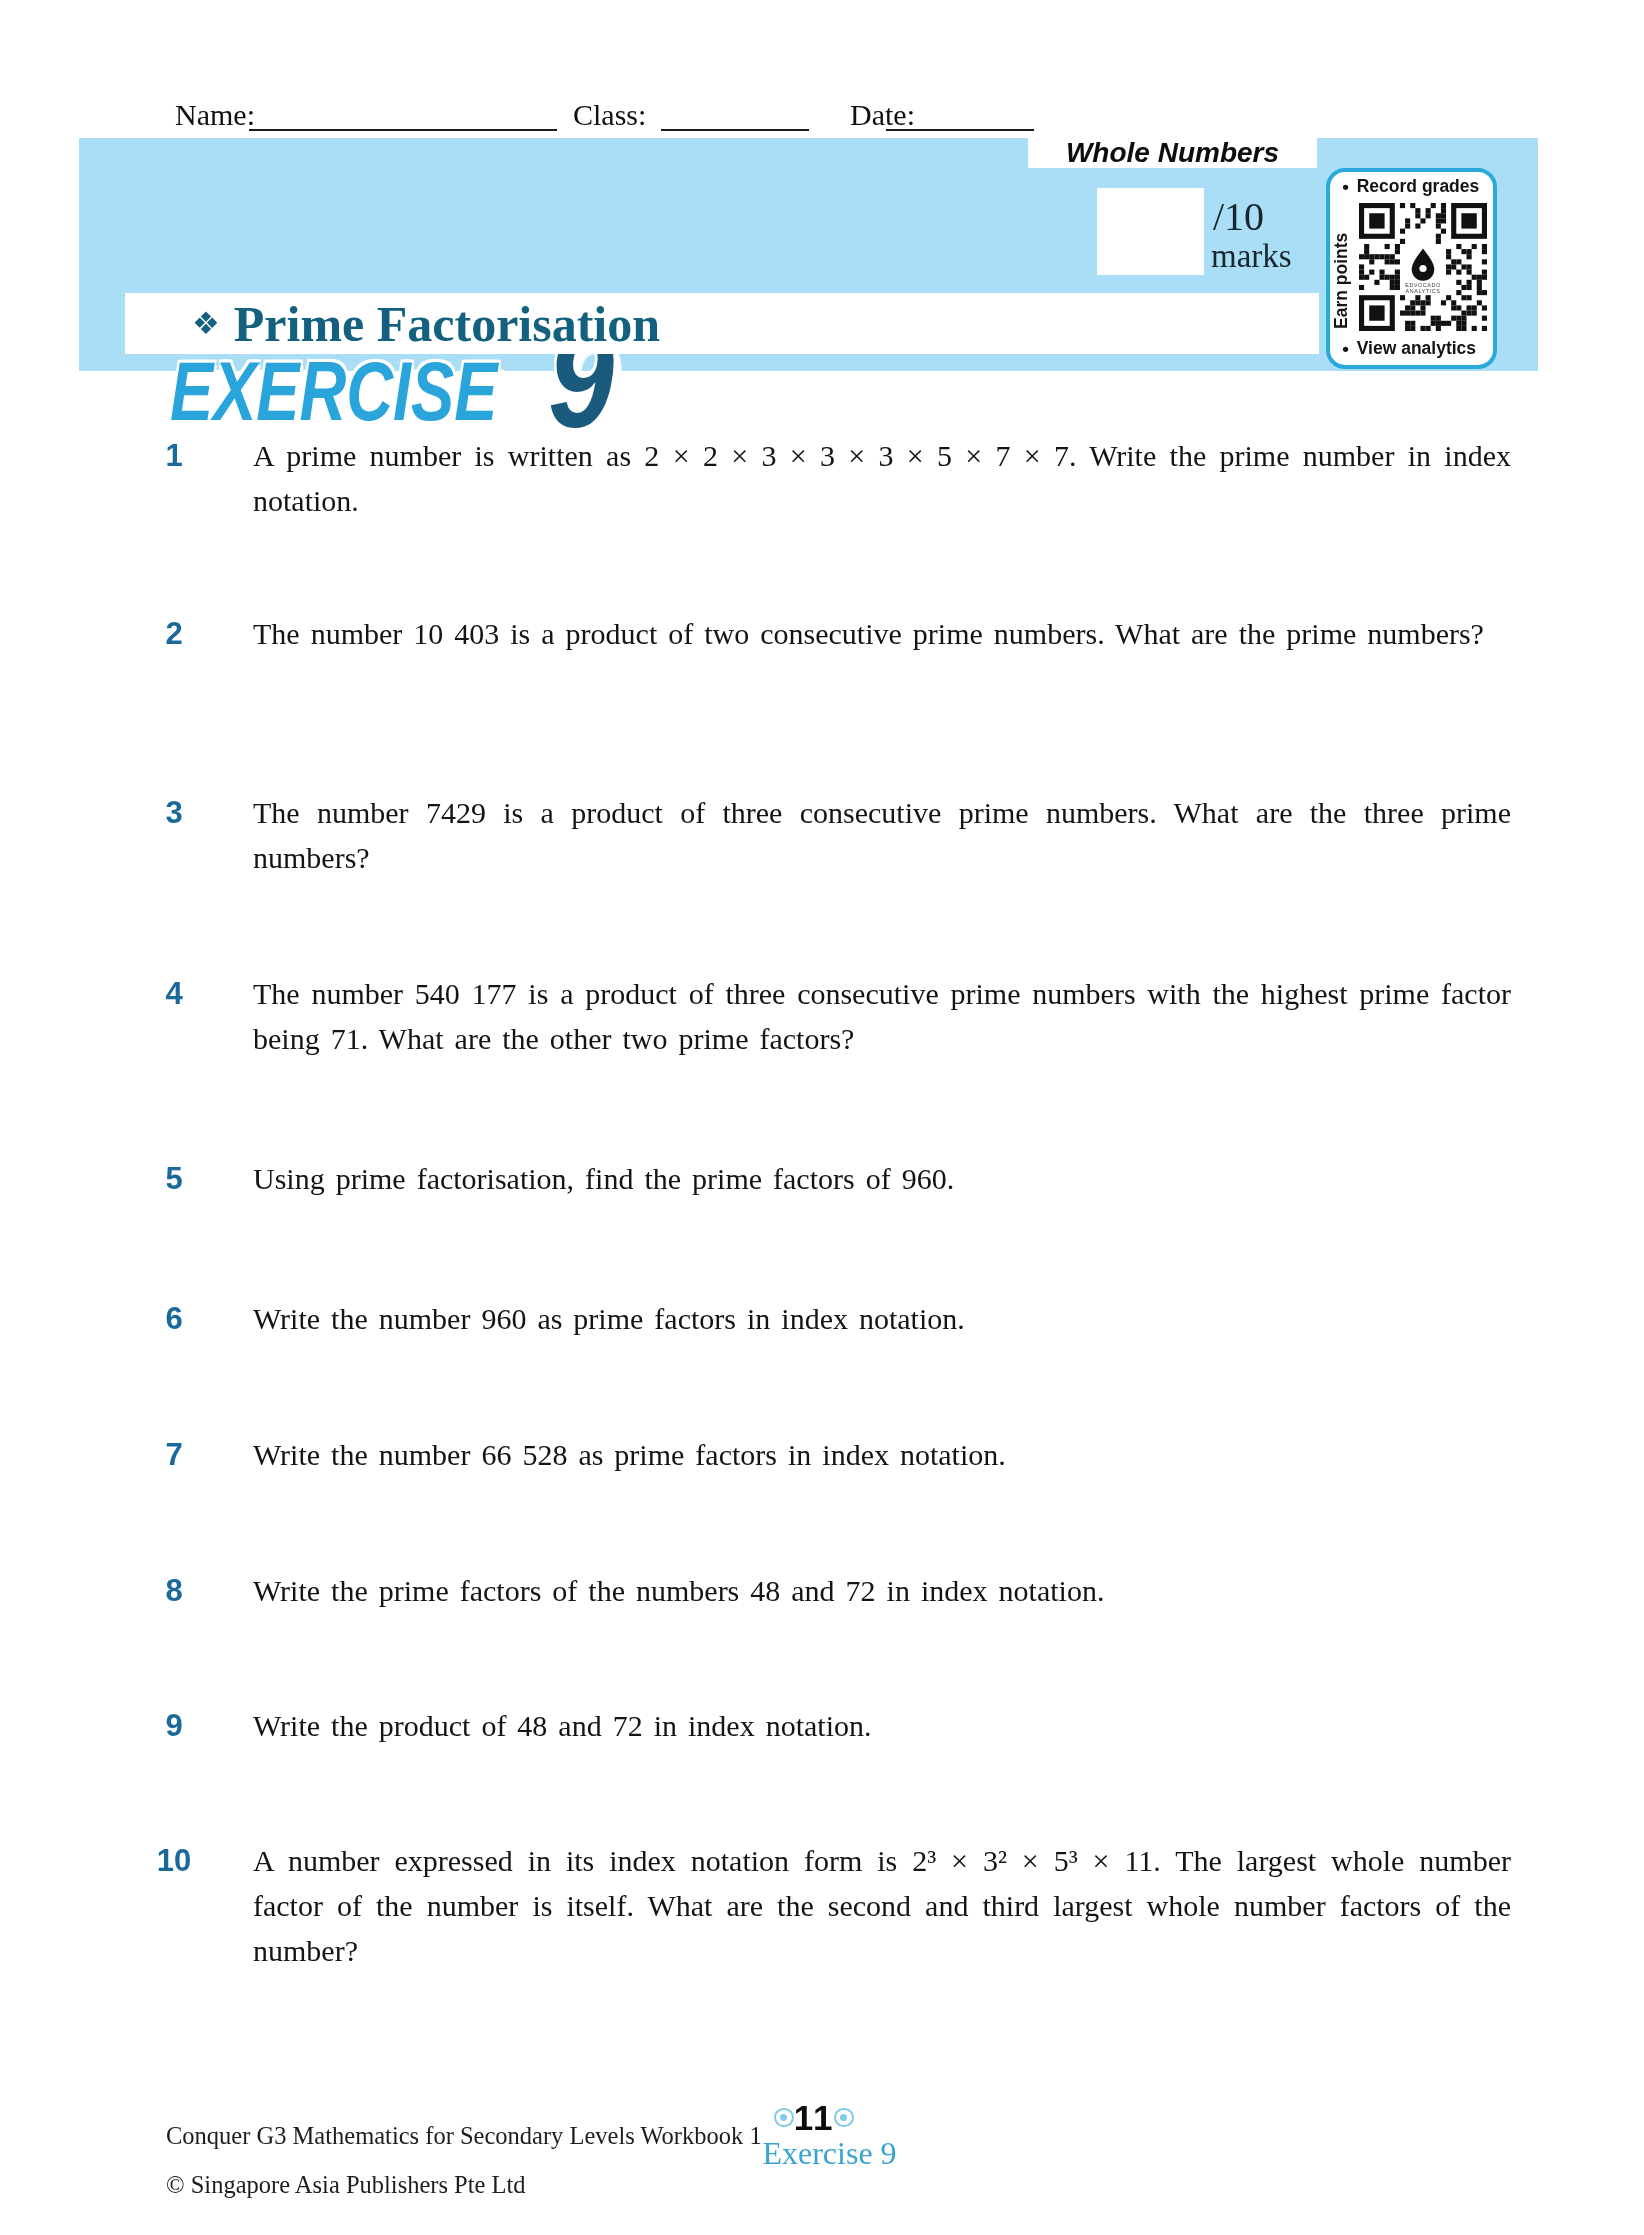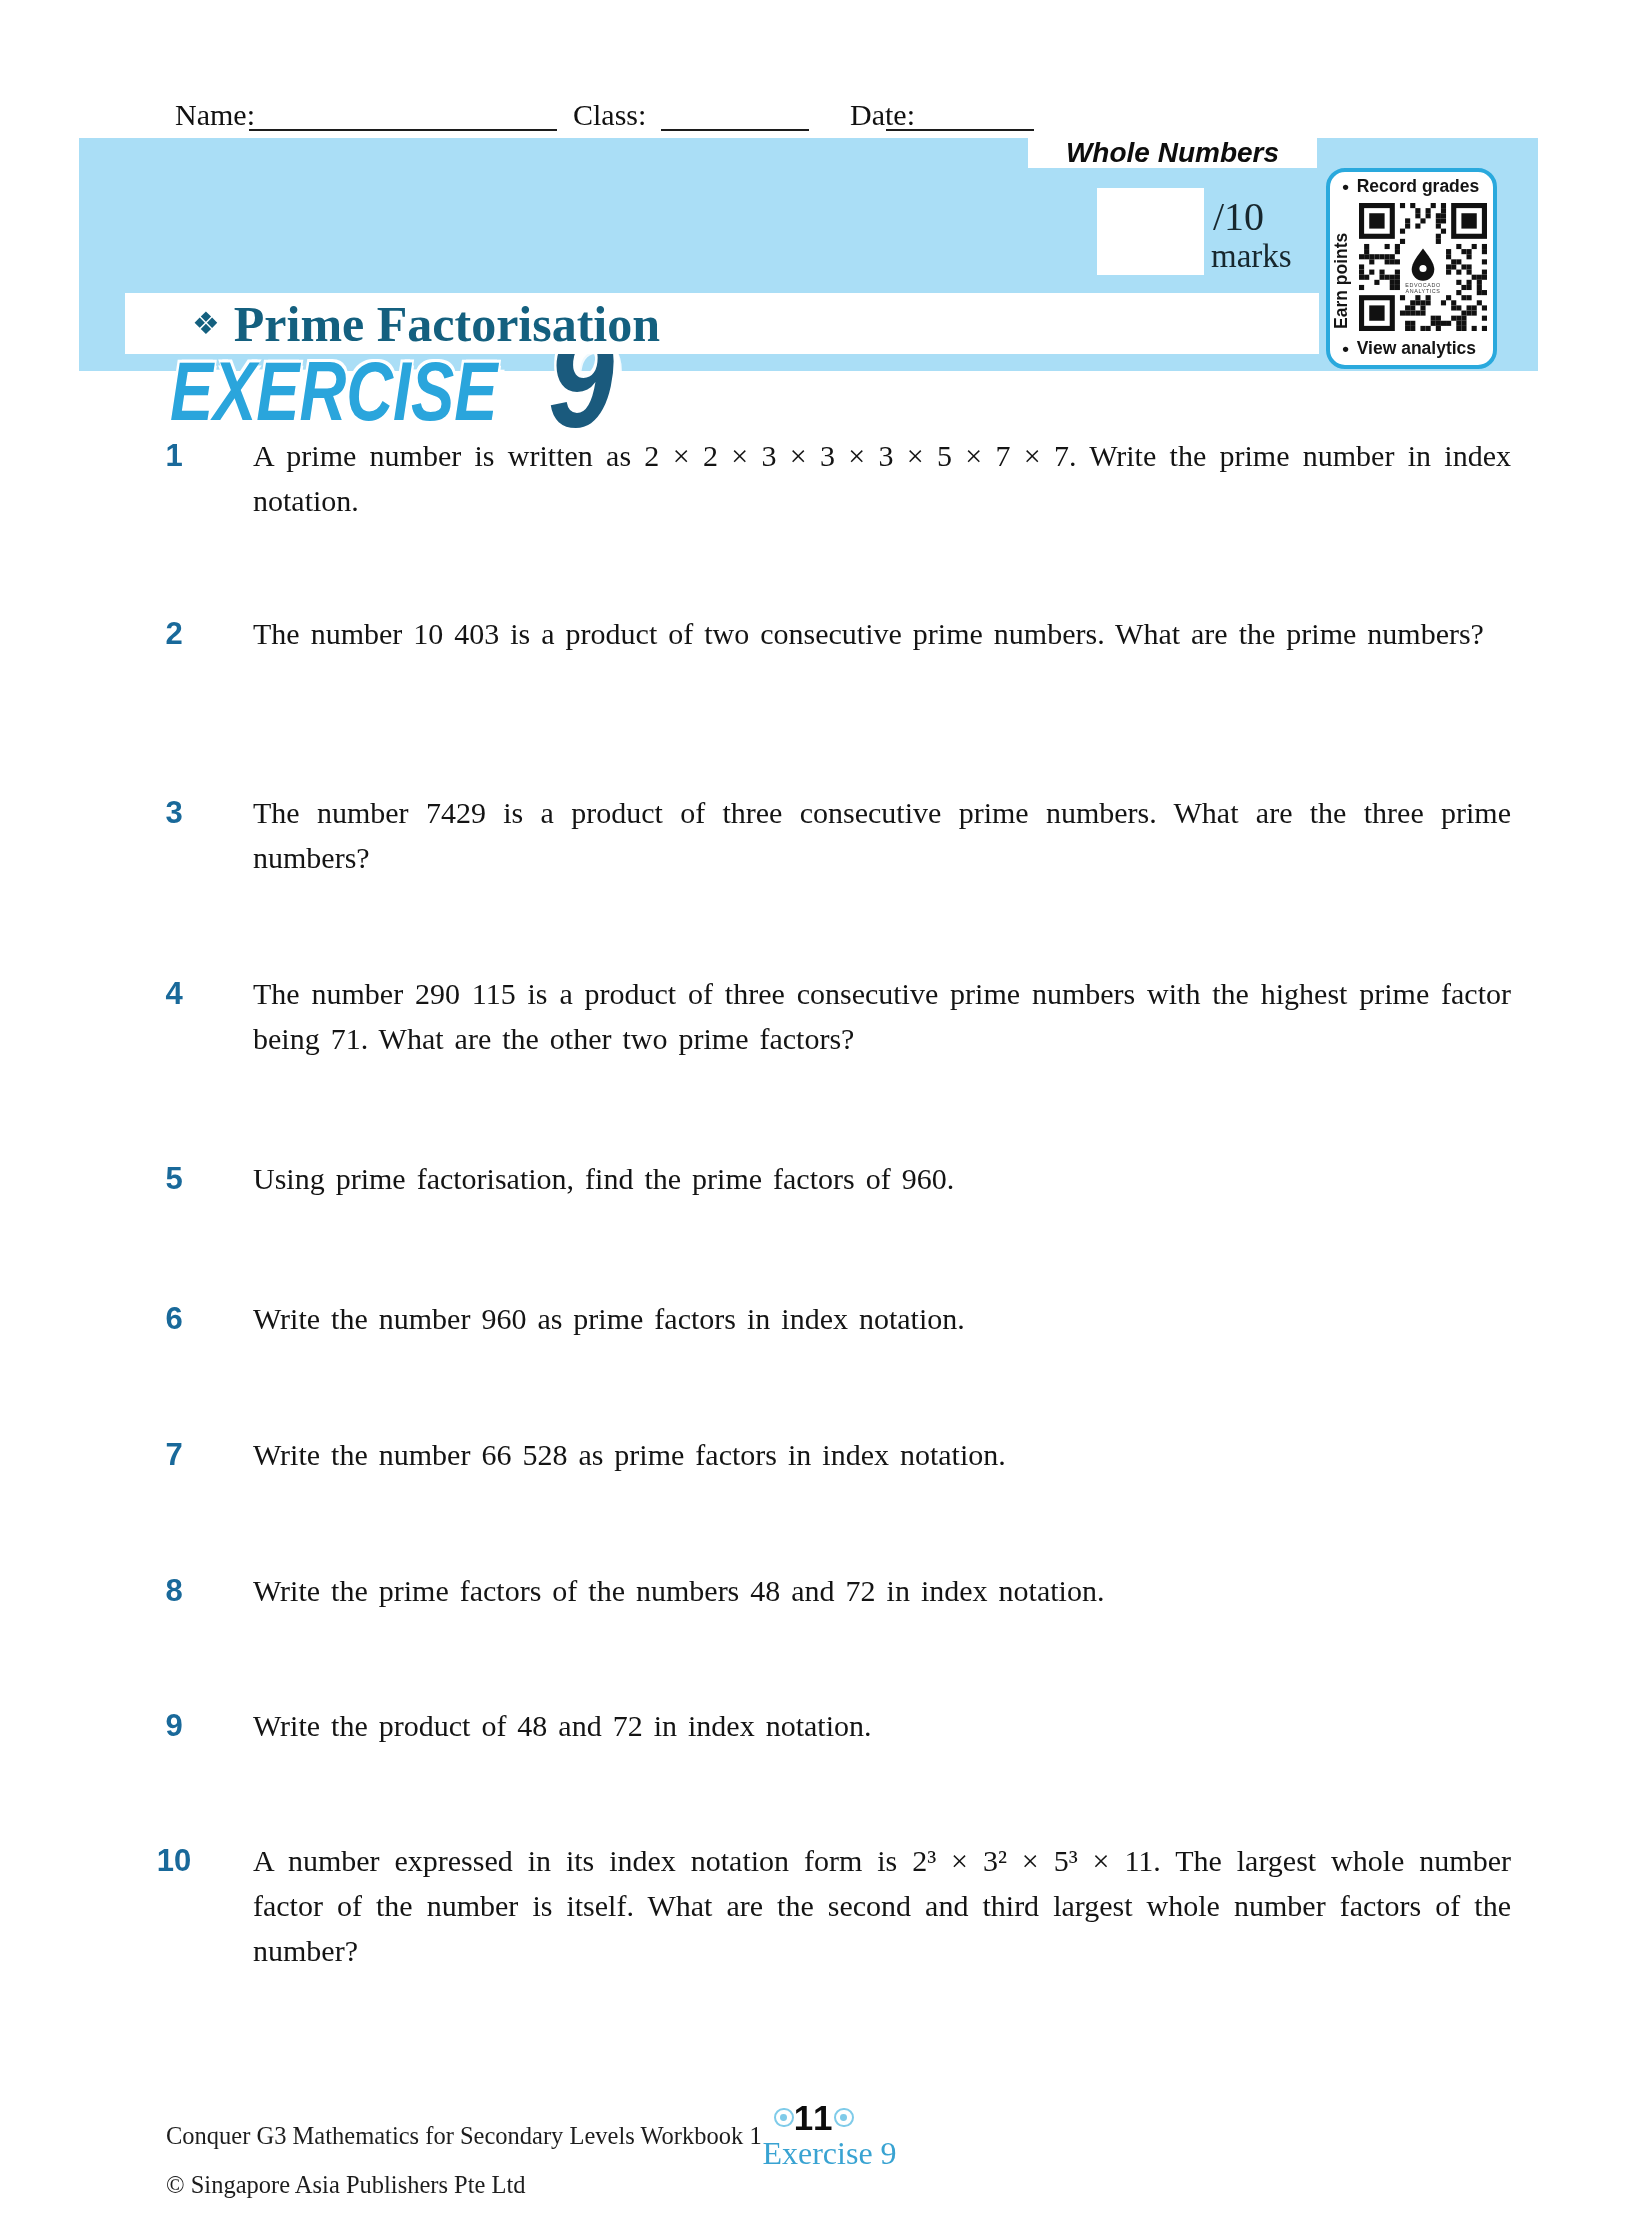--- a/index.html
+++ b/index.html
@@ -277,21 +277,21 @@
       <div class="question" style="top: 611px;">
         <div class="qnum">2</div>
         <div class="qtext">The number 10 403 is a product of two consecutive prime numbers. What are the prime numbers?</div>
       </div>
       <div class="question" style="top: 790px;">
         <div class="qnum">3</div>
         <div class="qtext">The number 7429 is a product of three consecutive prime numbers. What are the three prime numbers?</div>
       </div>
       <div class="question" style="top: 971px;">
         <div class="qnum">4</div>
-        <div class="qtext">The number 290 115 is a product of three consecutive prime numbers with the highest prime factor being 71. What are the other two prime factors?</div>
+        <div class="qtext">The number 540 177 is a product of three consecutive prime numbers with the highest prime factor being 71. What are the other two prime factors?</div>
       </div>
       <div class="question" style="top: 1156px;">
         <div class="qnum">5</div>
         <div class="qtext">Using prime factorisation, find the prime factors of 960.</div>
       </div>
       <div class="question" style="top: 1296px;">
         <div class="qnum">6</div>
         <div class="qtext">Write the number 960 as prime factors in index notation.</div>
       </div>
       <div class="question" style="top: 1432px;">

